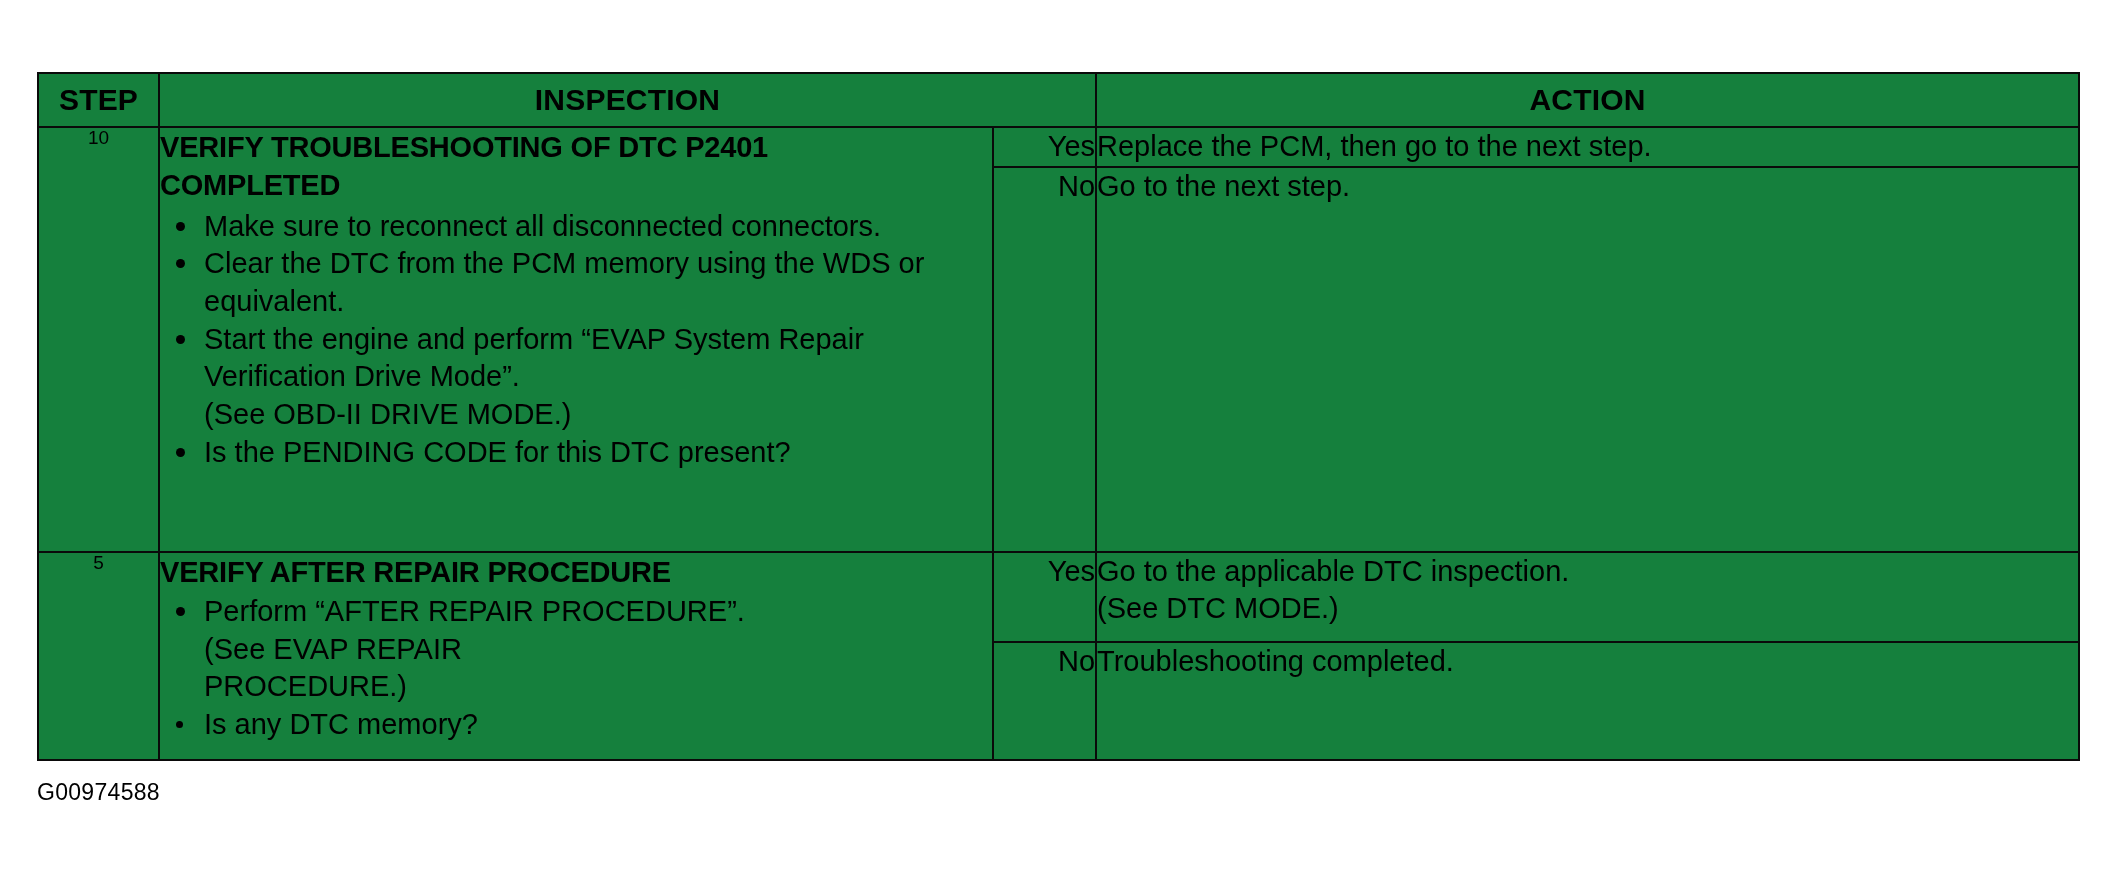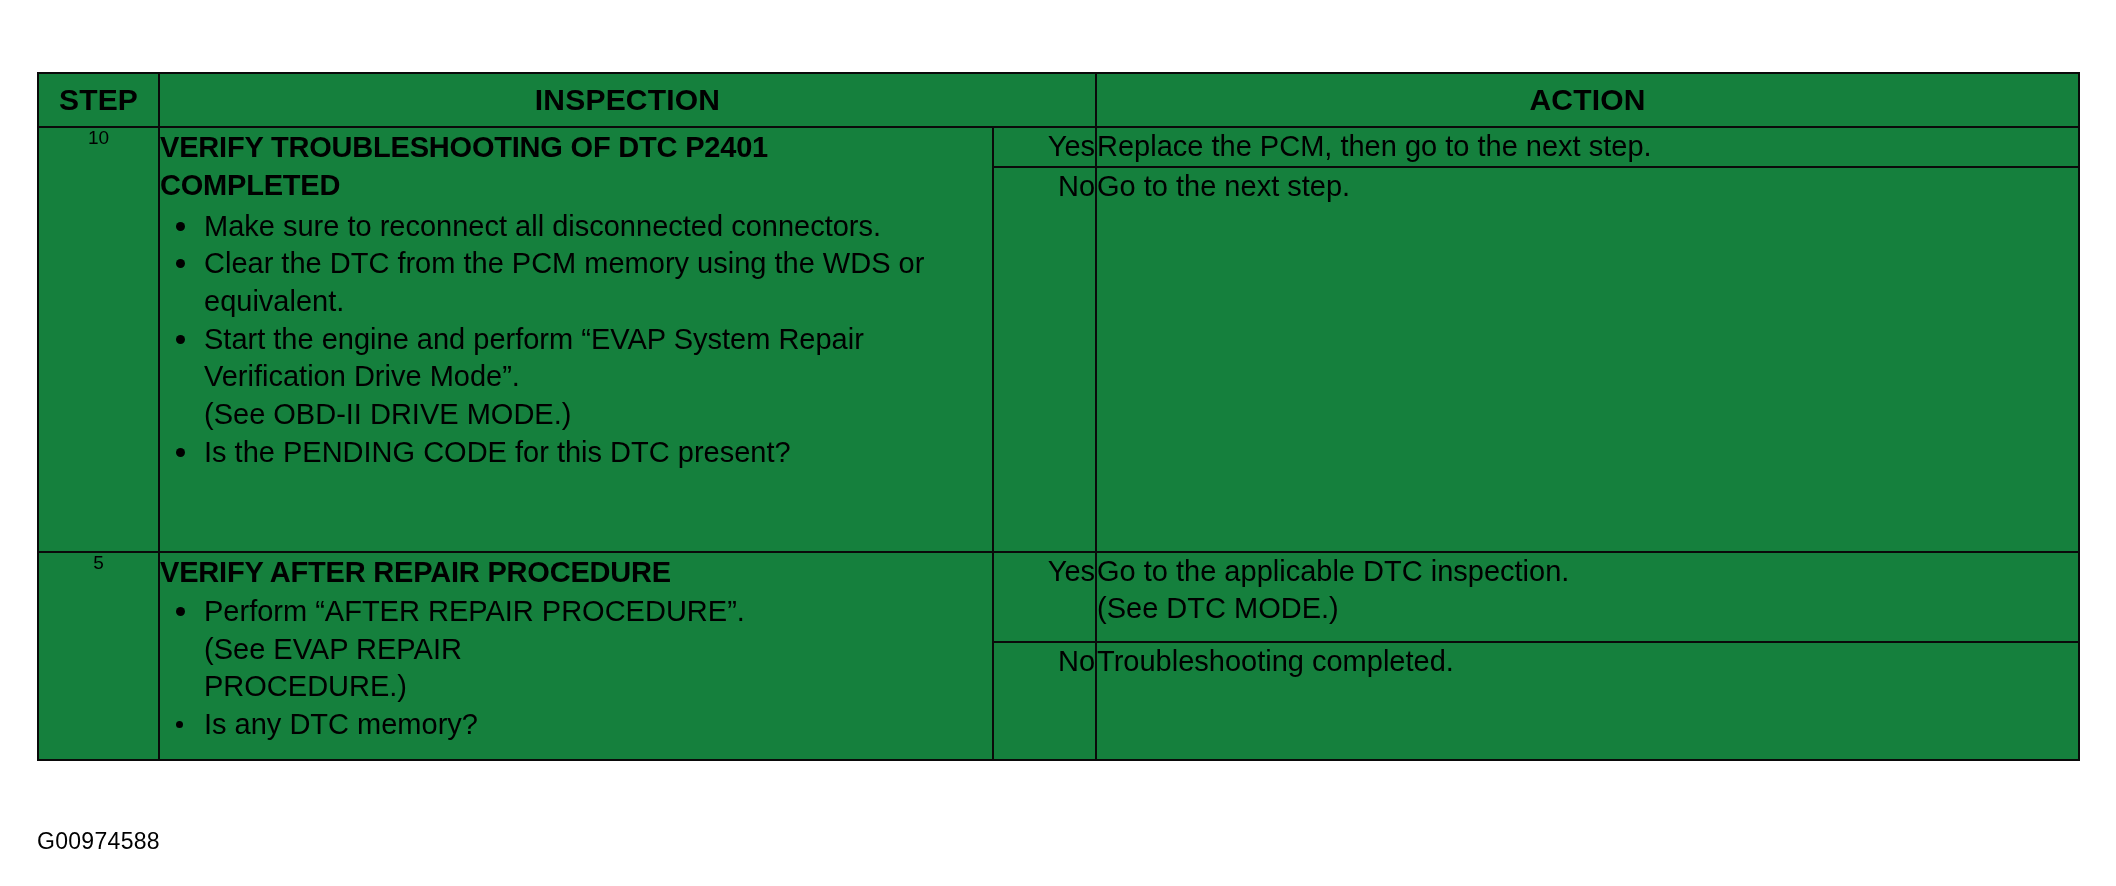--- a/index.html
+++ b/index.html
@@ -104,21 +104,21 @@
   ul.bullets > li.tiny-bullet::before{
     width:7px;height:7px;top:15px;
   }
   .sub-line{display:block;}
 
   .act-line{display:block;line-height:1.30;border-radius:10px;}
 
   
   .fig-id{
     position:absolute;
-    left:37px; top:830px;
+    left:37px; top:781px;
     font-size:23px;
     line-height:1;
     letter-spacing:0.3px;
   }
 </style>
 </head>
 <body>
 
 <div class="page">
 

